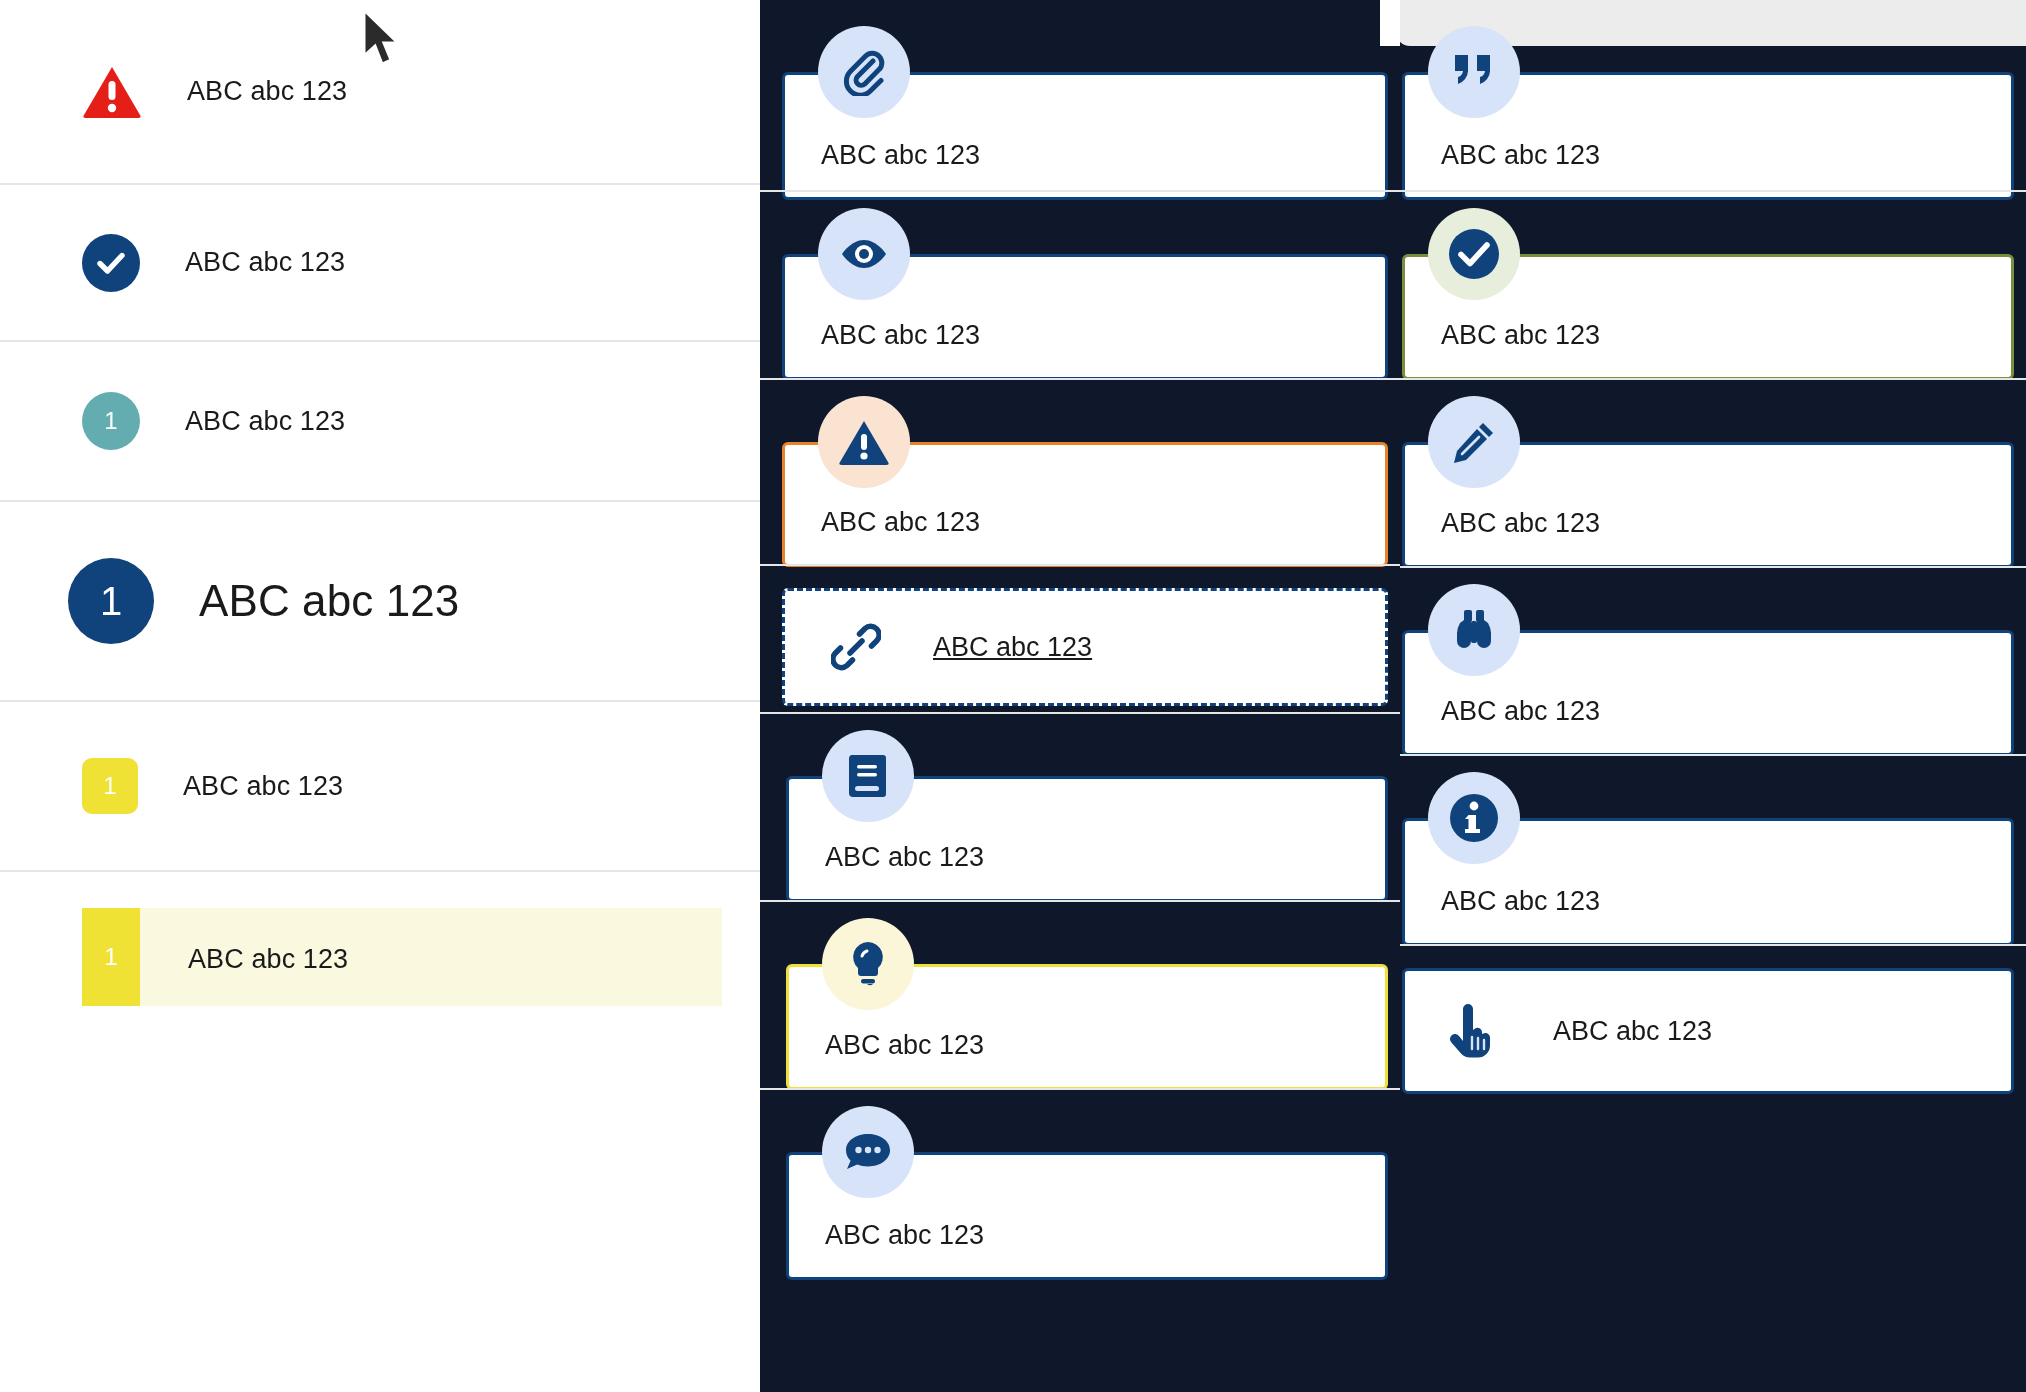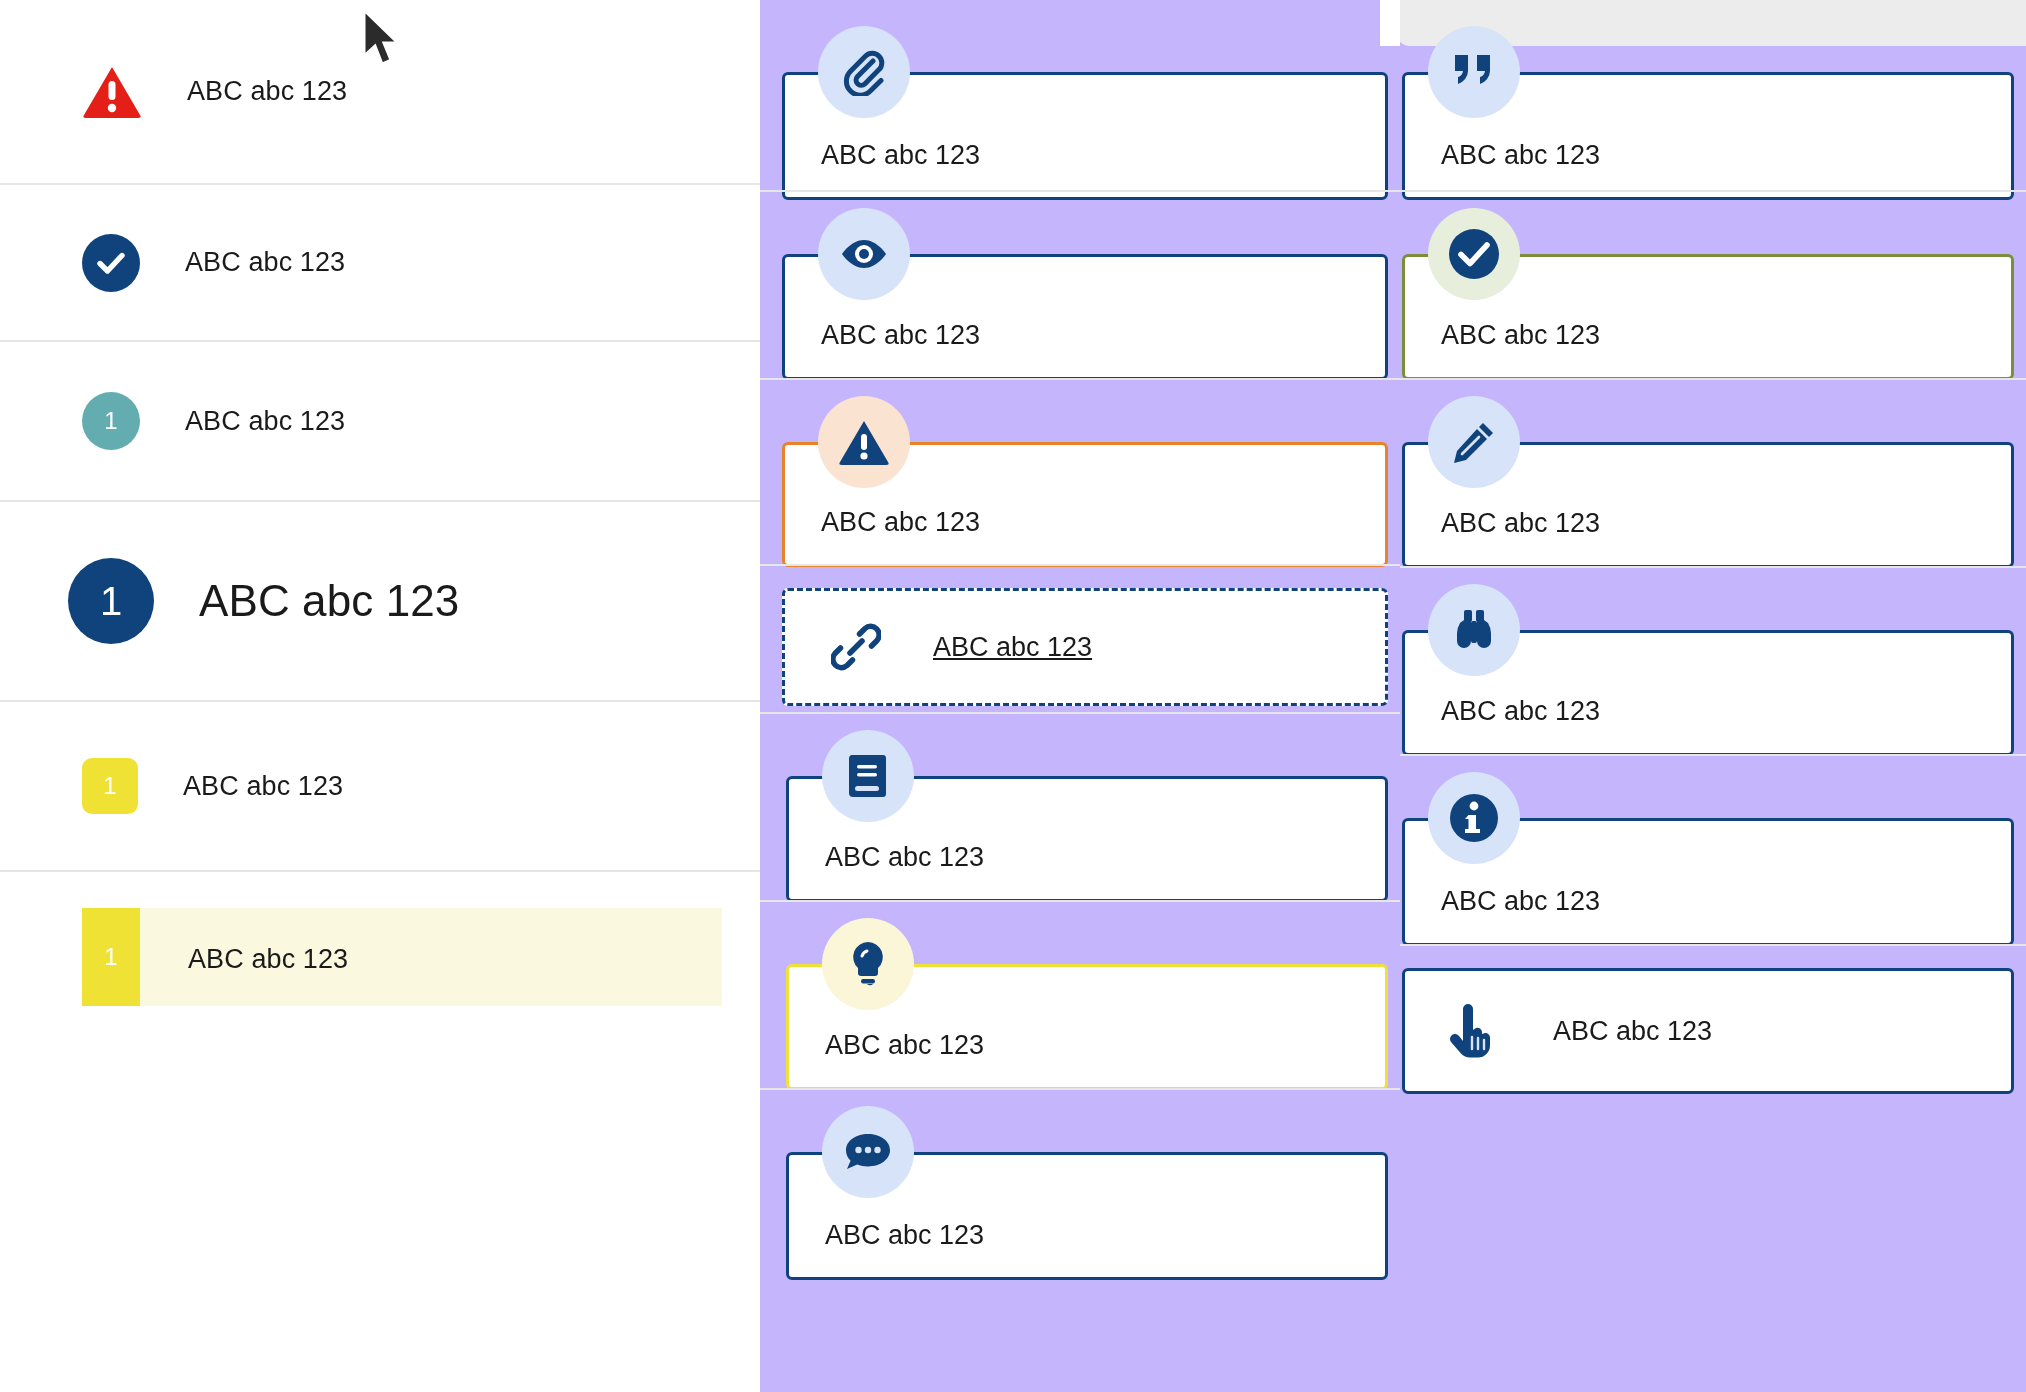--- a/index.html
+++ b/index.html
@@ -2,21 +2,21 @@
 <html><head>
 <meta charset="utf-8">
 <style>
   * { box-sizing: border-box; margin: 0; padding: 0; }
   html, body {
     width: 2026px; height: 1392px;
     background: #ffffff;
     font-family: "Liberation Sans", sans-serif;
     overflow: hidden;
   }
-  .page { position: relative; width: 2026px; height: 1392px; background:#c4b5fd; }
+  .page { position: relative; width: 2026px; height: 1392px; background:#0f172a; }
 
   
   .left-panel {
     position: absolute; left: 0; top: 0;
     width: 760px; height: 1392px;
     background: #fff;
   }
   .row {
     position: relative;
     display: flex; align-items: center;

